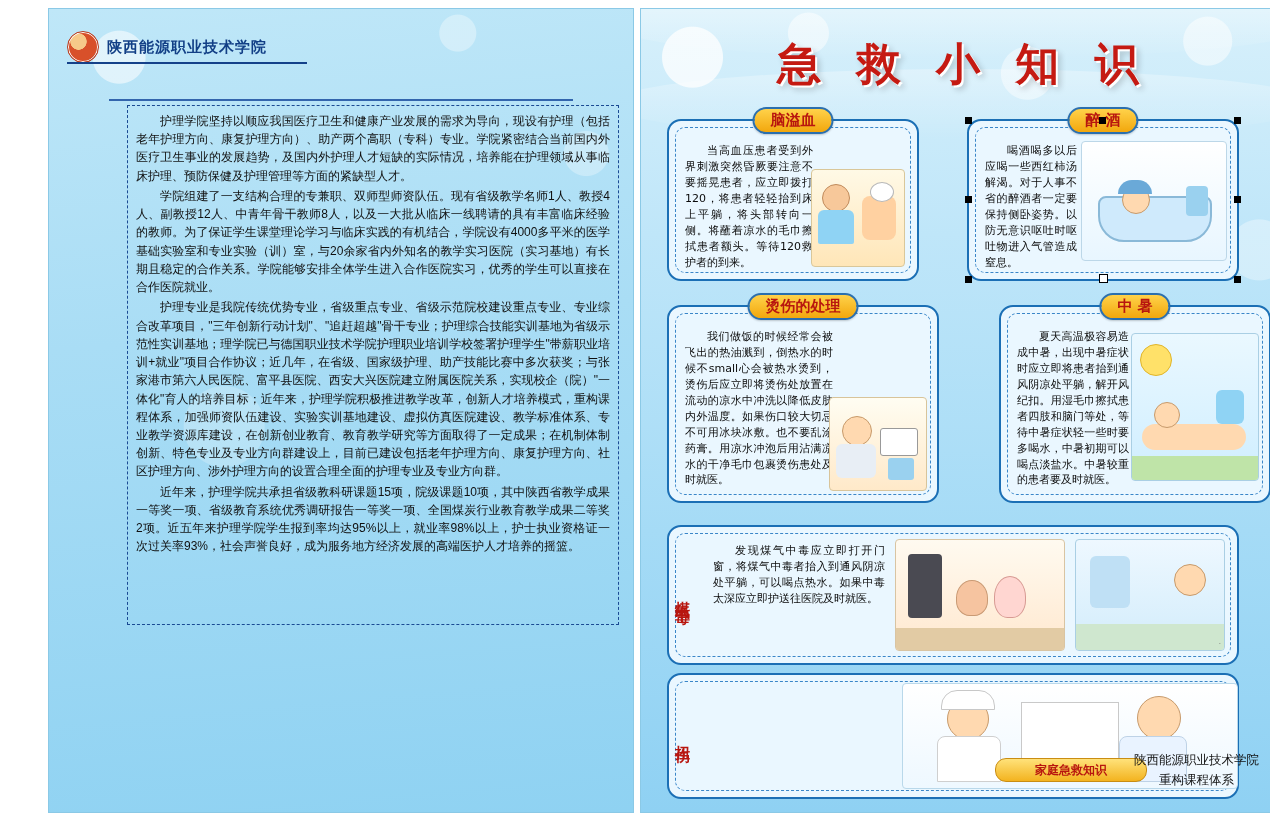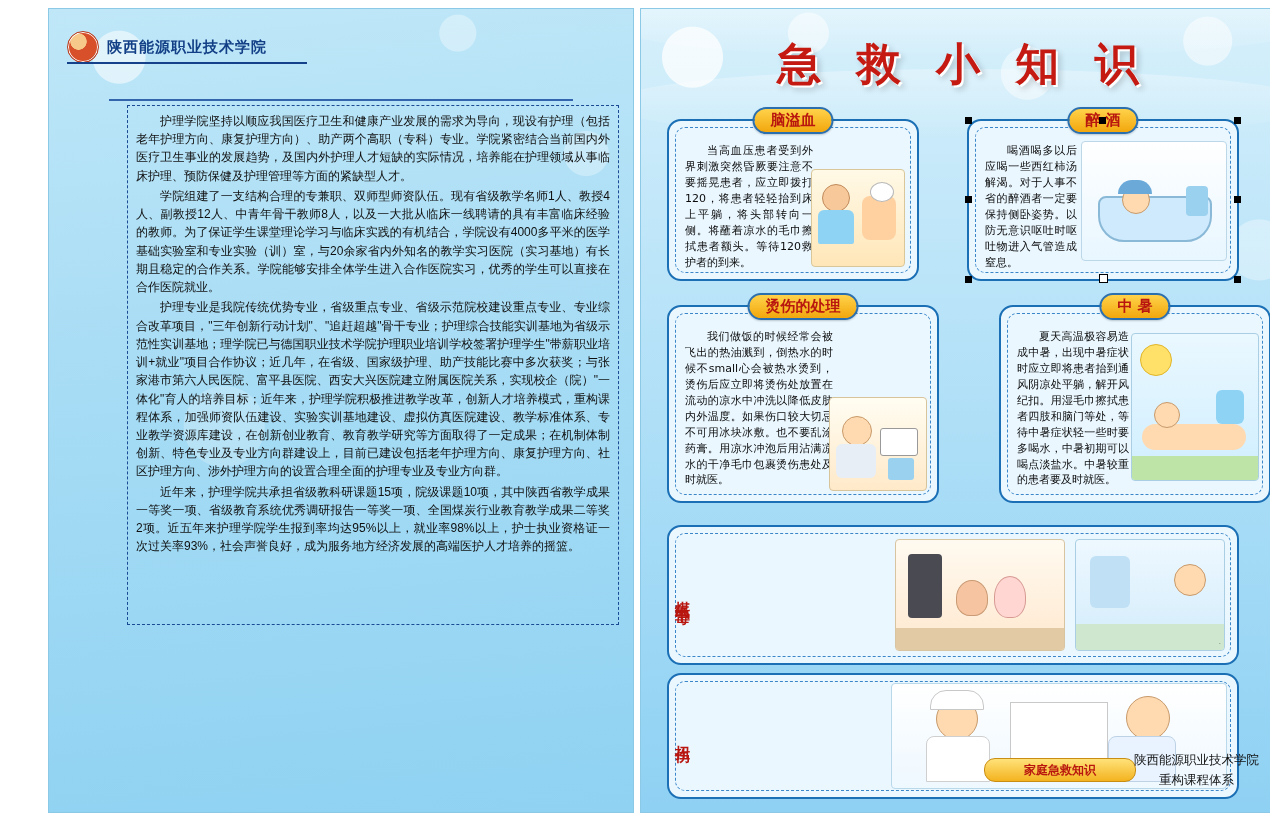--- a/index.html
+++ b/index.html
@@ -213,40 +213,43 @@
         <div style="position:absolute;right:14px;bottom:56px;width:28px;height:34px;background:#8fd3f4;border-radius:6px;"></div>
         <div style="position:absolute;left:0;right:0;bottom:0;height:24px;background:#bfe4a8;"></div>
       </div>
     </div>
 
     <div class="cardbox" style="left:26px;top:516px;width:568px;height:136px;">
       <div class="inner"></div>
       <div class="vbadge">
           <span>煤气中毒</span>
         </div>
+      <div class="txt" style="left:44px;top:16px;width:172px;">
+        <p>发现煤气中毒应立即打开门窗，将煤气中毒者抬入到通风阴凉处平躺，可以喝点热水。如果中毒太深应立即护送往医院及时就医。</p>
+      </div>
       <div class="art" style="left:226px;top:12px;width:168px;height:110px;background:linear-gradient(180deg,#fffaf0,#ffe8cf);border:1px solid #d9c4a2;">
         <div style="position:absolute;left:12px;top:14px;width:34px;height:64px;background:#4a4a52;border-radius:4px;"></div>
         <div style="position:absolute;left:60px;top:40px;width:30px;height:34px;border-radius:50% 50% 42% 42%;background:#f6c4a0;border:1px solid #c99a74;"></div>
         <div style="position:absolute;left:98px;top:36px;width:30px;height:40px;border-radius:50% 50% 42% 42%;background:#ffd6d1;border:1px solid #d79a93;"></div>
         <div style="position:absolute;left:0;right:0;bottom:0;height:22px;background:#e2cba4;"></div>
       </div>
       <div class="art" style="left:406px;top:12px;width:148px;height:110px;background:linear-gradient(180deg,#eef8ff,#d2ecfb);border:1px solid #aacfe4;">
         <div style="position:absolute;left:14px;top:16px;width:40px;height:52px;background:#bfe0f5;border-radius:6px;"></div>
         <div style="position:absolute;right:18px;top:24px;width:30px;height:30px;border-radius:50%;background:#ffd9b0;border:1px solid #c79a6b;"></div>
         <div style="position:absolute;left:0;right:0;bottom:0;height:26px;background:#cfe7cf;"></div>
         <div class="cap2">·</div>
       </div>
     </div>
 
     <div class="cardbox" style="left:26px;top:664px;width:568px;height:122px;">
       <div class="inner"></div>
       <div class="vbadge">
           <span>扭伤</span>
         </div>
-      <div class="art" style="left:222px;top:8px;width:334px;height:104px;background:linear-gradient(180deg,#ffffff,#eef8ff);border:1px solid #b9d8ea;">
+      <div class="art" style="left:233px;top:8px;width:334px;height:104px;background:linear-gradient(180deg,#ffffff,#eef8ff);border:1px solid #b9d8ea;">
         <div style="position:absolute;left:44px;top:14px;width:40px;height:40px;border-radius:50%;background:#ffd9b0;border:1px solid #c79a6b;"></div>
         <div style="position:absolute;left:38px;top:6px;width:52px;height:18px;border-radius:16px 16px 0 0;background:#fff;border:1px solid #c8c8c8;"></div>
         <div style="position:absolute;left:34px;top:52px;width:62px;height:44px;background:#fff;border:1px solid #cfcfcf;border-radius:8px 8px 0 0;"></div>
         <div style="position:absolute;right:56px;top:12px;width:42px;height:42px;border-radius:50%;background:#ffd9b0;border:1px solid #c79a6b;"></div>
         <div style="position:absolute;right:50px;top:52px;width:66px;height:44px;background:#e9f3ff;border:1px solid #bed2e6;border-radius:8px 8px 0 0;"></div>
         <div style="position:absolute;left:118px;top:18px;width:96px;height:62px;background:#fff;border:1px solid #c9c9c9;"></div>
         <div style="position:absolute;left:92px;bottom:6px;width:150px;height:22px;background:linear-gradient(180deg,#ffe27a,#f3b31f);border:1px solid #c98d12;border-radius:11px;color:#b8160f;font-size:12px;font-weight:bold;text-align:center;line-height:22px;">家庭急救知识</div>
       </div>
     </div>
 

